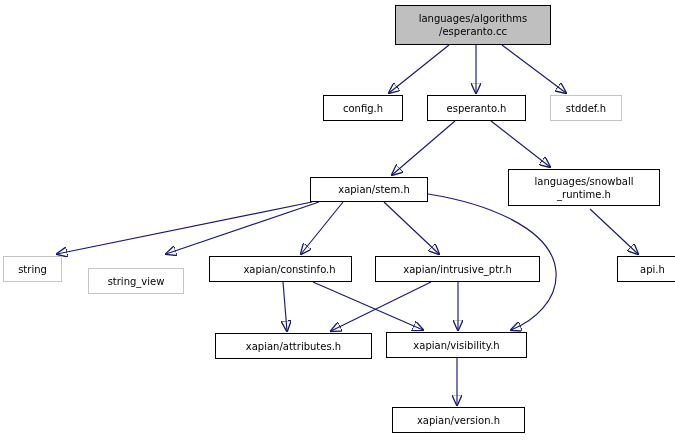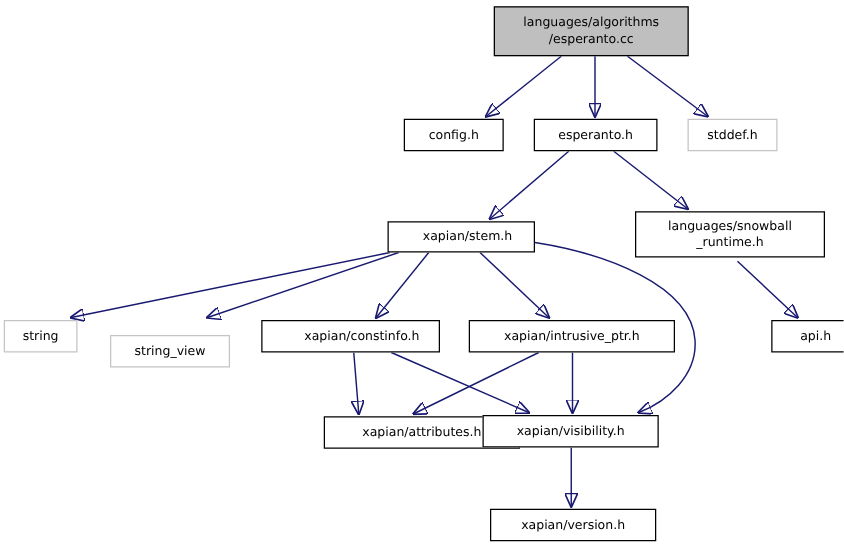--- a/index.html
+++ b/index.html
@@ -58,21 +58,21 @@
   #n-config     { left: 323px; top:  95px; width:  80px; height: 26px; }
   #n-esperanto  { left: 427px; top:  95px; width:  99px; height: 26px; }
   #n-stddef     { left: 550px; top:  95px; width:  72px; height: 26px; }
   #n-stem       { left: 310px; top: 177px; width: 118px; height: 25px; padding-left: 12px; }
   #n-snowball   { left: 508px; top: 169px; width: 152px; height: 37px; }
   #n-string     { left:   3px; top: 256px; width:  59px; height: 26px; }
   #n-stringview { left:  88px; top: 256px; width:  96px; height: 26px; margin-top: 12px; }
   #n-constinfo  { left: 209px; top: 256px; width: 143px; height: 26px; padding-left: 20px; }
   #n-intrusive  { left: 375px; top: 256px; width: 165px; height: 26px; }
   #n-api        { left: 617px; top: 256px; width:  71px; height: 26px; }
-  #n-attributes { left: 215px; top: 333px; width: 157px; height: 26px; margin-left: 44px; }
+  #n-attributes { left: 215px; top: 333px; width: 157px; height: 26px; }
   #n-visibility { left: 386px; top: 332px; width: 141px; height: 26px; }
   #n-version    { left: 392px; top: 407px; width: 133px; height: 26px; }
 </style>
 </head>
 <body>
 
 <div class="stage">
 
   <svg class="edges" viewBox="0 0 675 440" xmlns="http://www.w3.org/2000/svg">
     <defs>

